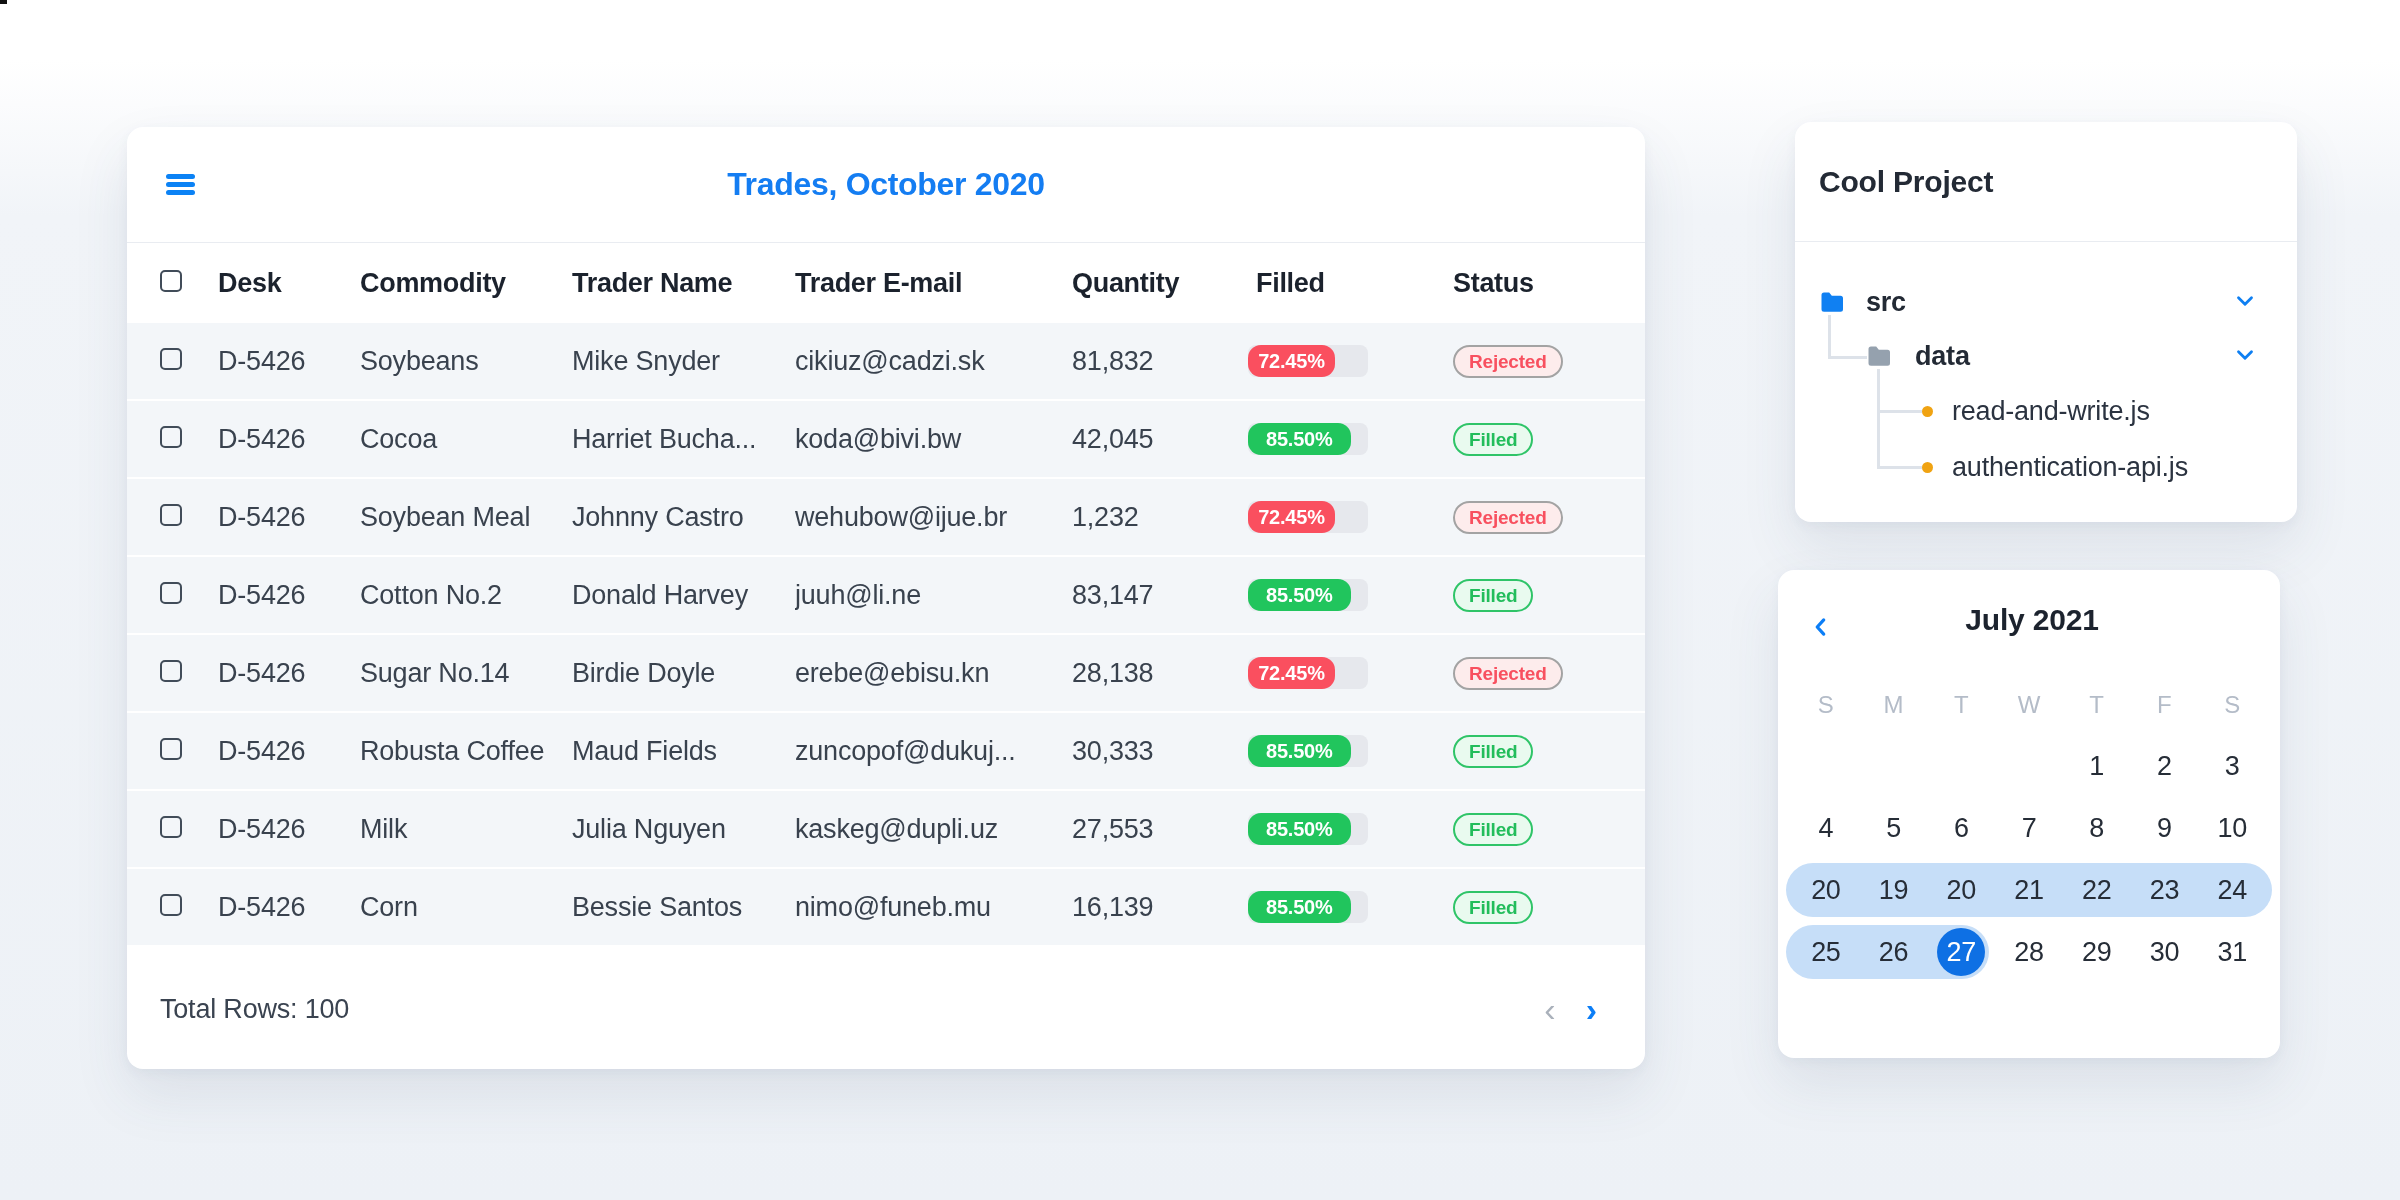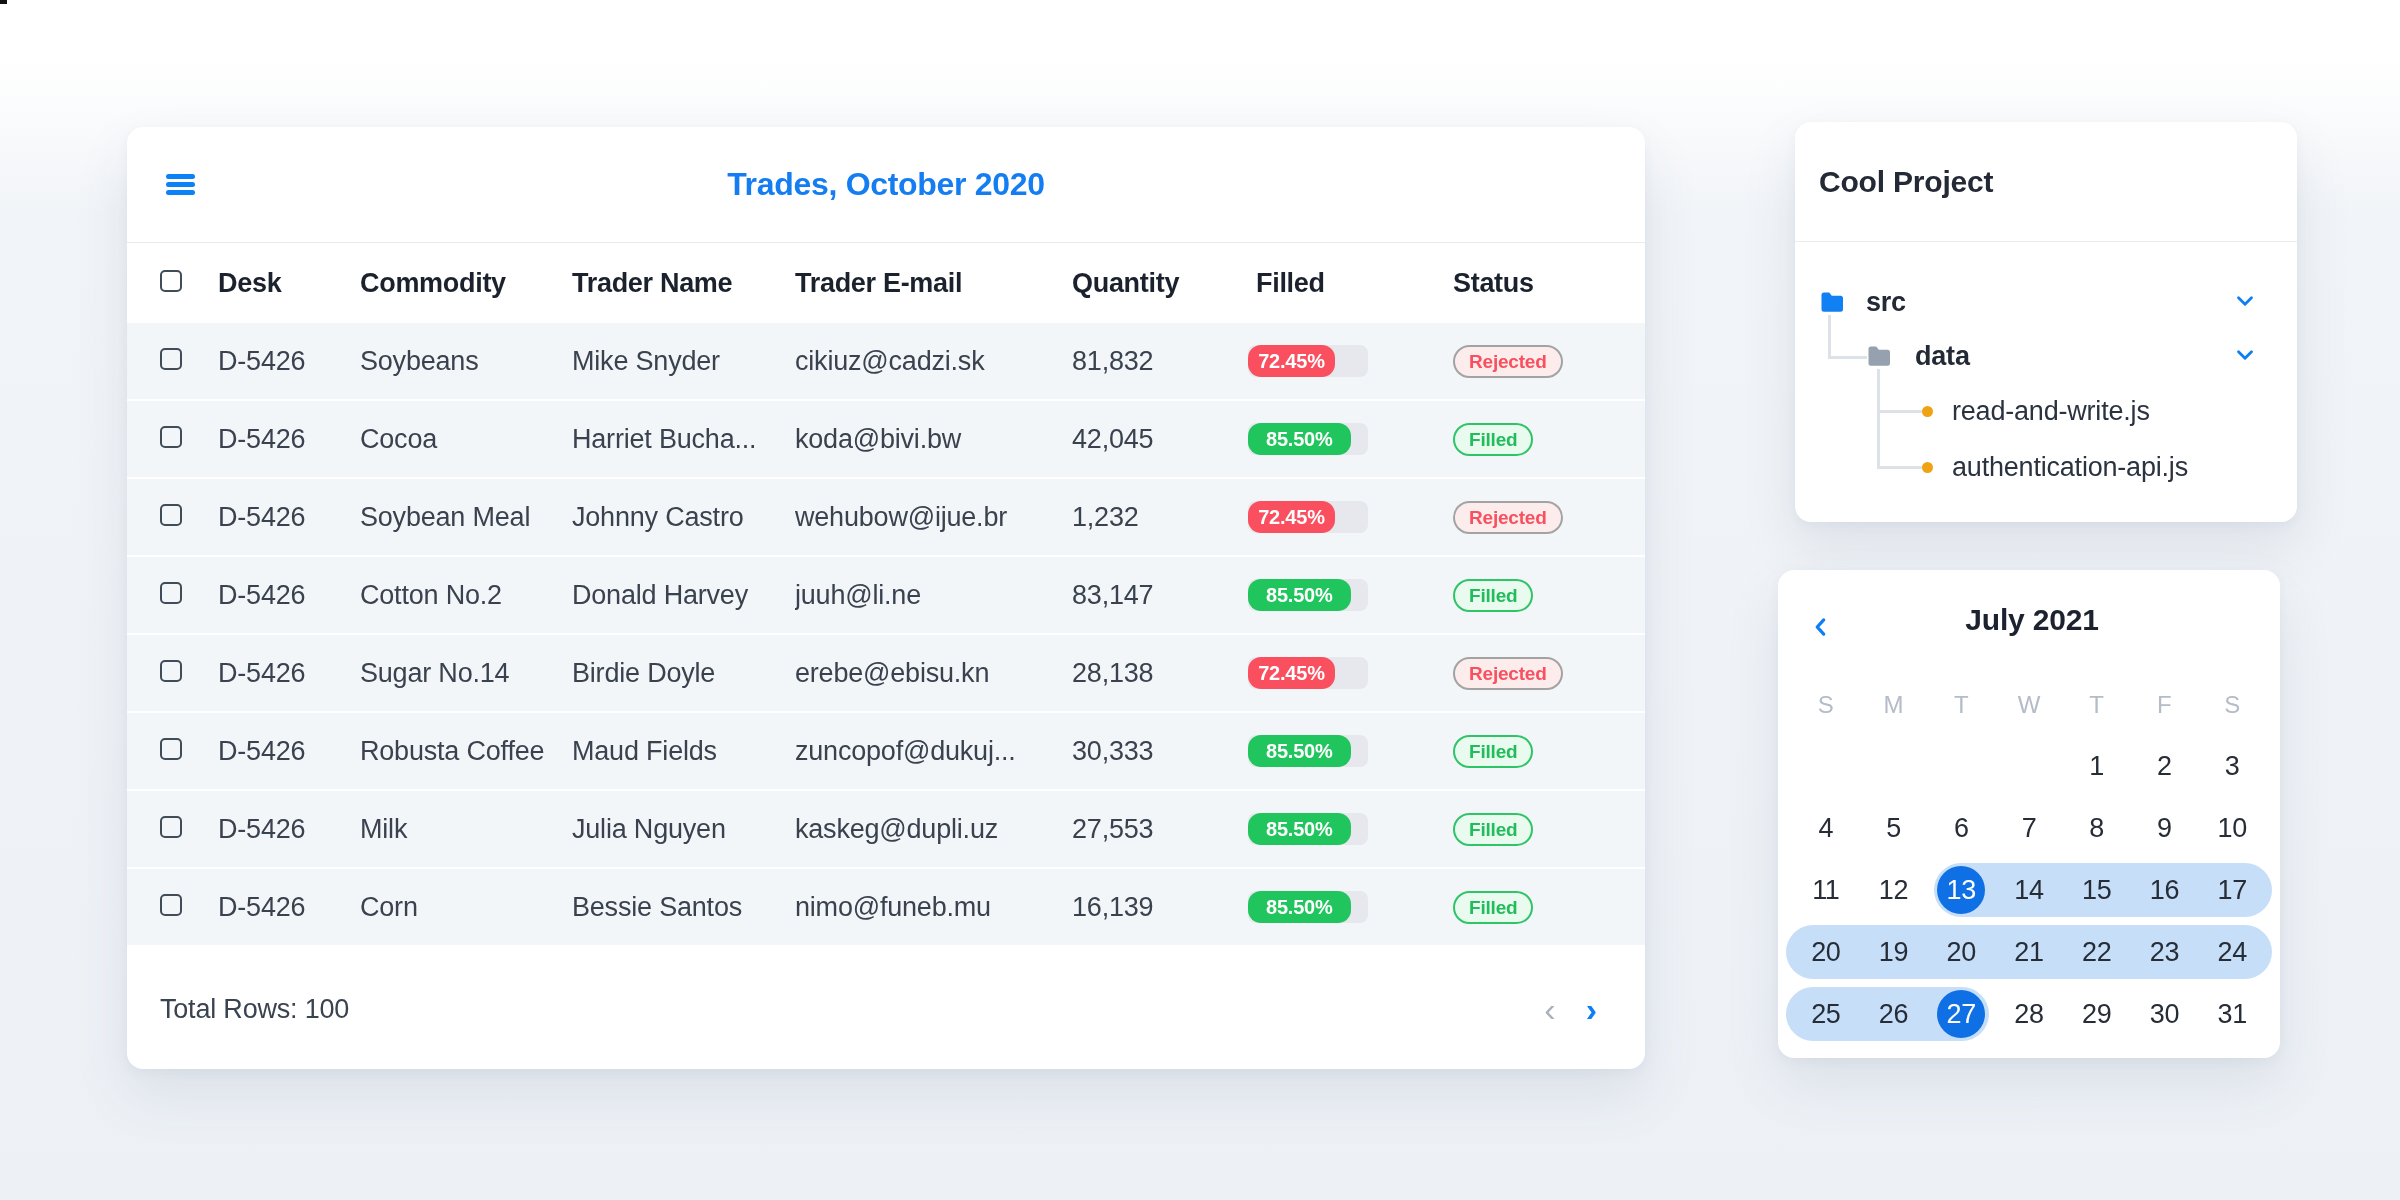--- a/index.html
+++ b/index.html
@@ -362,44 +362,20 @@
           <span class="num">8</span>
         </div>
       <div class="cal-day">
           <span class="num">9</span>
         </div>
       <div class="cal-day">
           <span class="num">10</span>
         </div>
     </div>
     <div class="cal-week">
-      <div class="band band-right"></div>
-      <div class="cal-day">
-          <span class="num">11</span>
-        </div>
-      <div class="cal-day">
-          <span class="num">12</span>
-        </div>
-      <div class="cal-day">
-          <span class="num sel">13</span>
-        </div>
-      <div class="cal-day">
-          <span class="num">14</span>
-        </div>
-      <div class="cal-day">
-          <span class="num">15</span>
-        </div>
-      <div class="cal-day">
-          <span class="num">16</span>
-        </div>
-      <div class="cal-day">
-          <span class="num">17</span>
-        </div>
-    </div>
-    <div class="cal-week">
       <div class="band band-full"></div>
       <div class="cal-day">
           <span class="num">20</span>
         </div>
       <div class="cal-day">
           <span class="num">19</span>
         </div>
       <div class="cal-day">
           <span class="num">20</span>
         </div>

